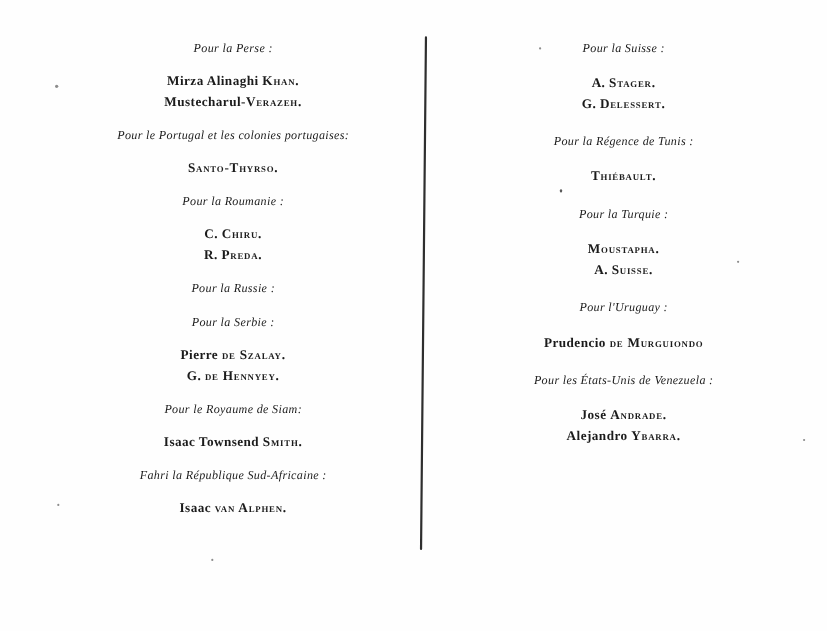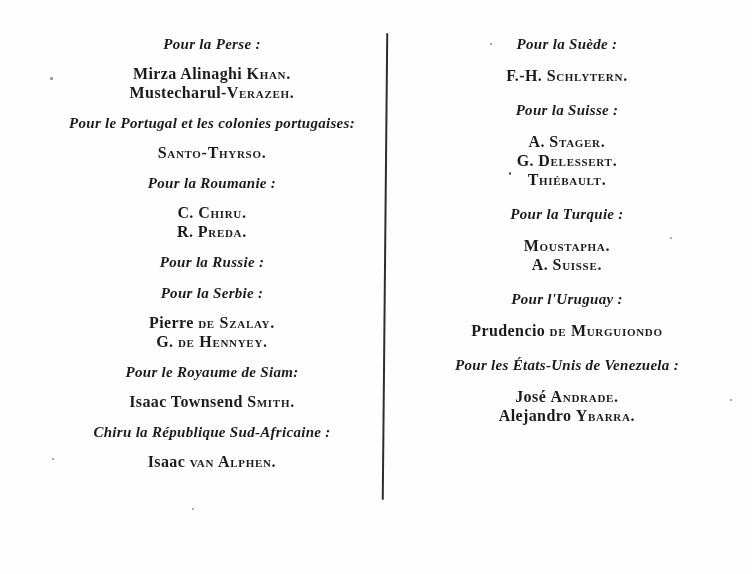--- a/index.html
+++ b/index.html
@@ -19,32 +19,32 @@
   .col {
     position: absolute;
     top: 35px;
     text-align: center;
   }
   .col-left  { left: 38px;  width: 348px; }
   .col-right { left: 398px; width: 338px; }
 
   .heading {
     font-style: italic;
-    font-weight: 700;
-    font-size: 15px;
+    font-weight: 400;
+    font-size: 11px;
     line-height: 19px;
     letter-spacing: 0.3px;
     white-space: nowrap;
   }
   .col-left  .heading { margin: 12px 0 10px 0; }
   .col-right .heading { margin: 16px 0 12px 0; }
   .col .section:first-child .heading { margin-top: 0; }
 
   .name {
-    font-size: 16px;
+    font-size: 12px;
     font-weight: 600;
     line-height: 19px;
     letter-spacing: 0.4px;
     white-space: nowrap;
   }
   .sc {
     font-variant: small-caps;
     letter-spacing: 0.7px;
   }
 
@@ -105,42 +105,39 @@
       <div class="name"><span>Pierre </span><span class="sc">de Szalay.</span></div>
       <div class="name"><span>G. </span><span class="sc">de Hennyey.</span></div>
     </div>
 
     <div class="section">
       <div class="heading">Pour le Royaume de Siam:</div>
       <div class="name"><span>Isaac Townsend </span><span class="sc">Smith.</span></div>
     </div>
 
     <div class="section">
-      <div class="heading">Chiru la République Sud-Africaine :</div>
+      <div class="heading">Fahri la République Sud-Africaine :</div>
       <div class="name"><span>Isaac </span><span class="sc">van Alphen.</span></div>
     </div>
 
   </div>
 
   <div class="divider"></div>
 
   <div class="col col-right">
 
-    <div class="section">
-      <div class="heading">Pour la Suède :</div>
-      <div class="name"><span>F.-H. </span><span class="sc">Schlytern.</span></div>
-    </div>
 
     <div class="section">
       <div class="heading">Pour la Suisse :</div>
       <div class="name"><span>A. </span><span class="sc">Stager.</span></div>
       <div class="name"><span>G. </span><span class="sc">Delessert.</span></div>
     </div>
 
     <div class="section">
+      <div class="heading">Pour la Régence de Tunis :</div>
       <div class="name"><span></span><span class="sc">Thiébault.</span></div>
     </div>
 
     <div class="section">
       <div class="heading">Pour la Turquie :</div>
       <div class="name"><span></span><span class="sc">Moustapha.</span></div>
       <div class="name"><span>A. </span><span class="sc">Suisse.</span></div>
     </div>
 
     <div class="section">

